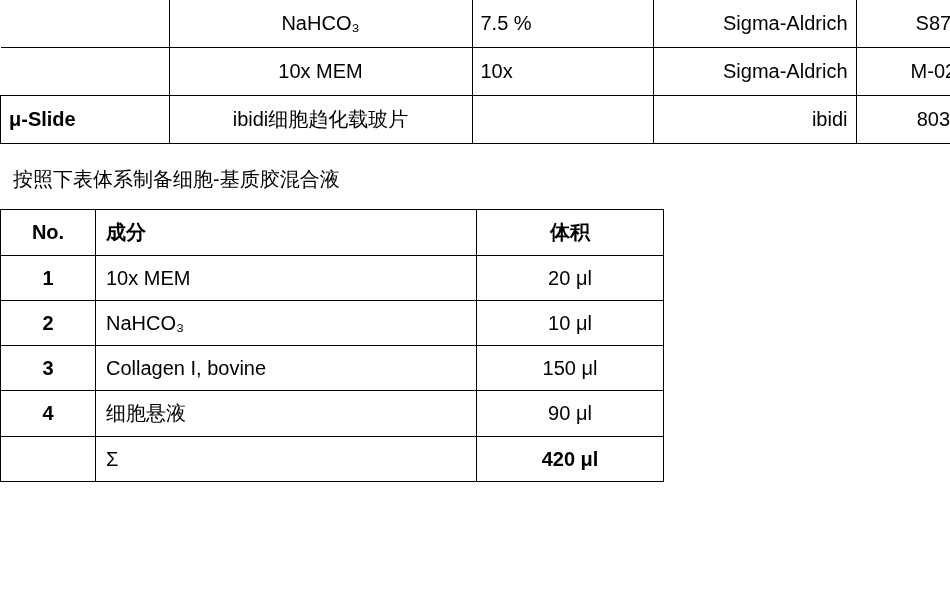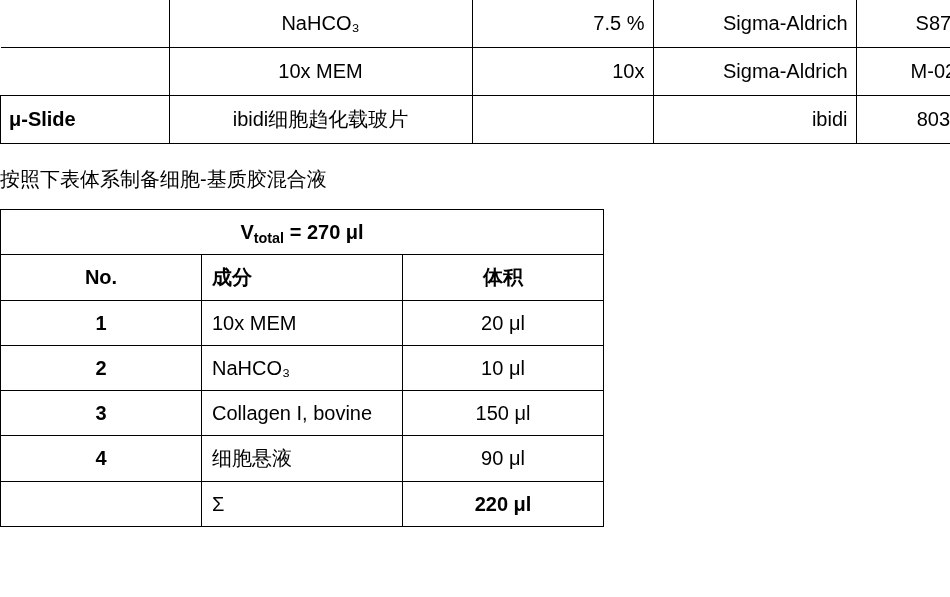--- a/index.html
+++ b/index.html
@@ -33,42 +33,42 @@
   table.materials td {
     border: 1px solid #000000;
     font-size: 20px;
     padding: 10px 8px;
     vertical-align: middle;
     height: 27px;
   }
   
   .mat-col-0 { width: 152px; font-weight: bold; }
   .mat-col-1 { width: 286px; text-align: center; }
-  .mat-col-2 { width: 164px; text-align: right; }
+  .mat-col-2 { width: 164px; text-align: left; }
   .mat-col-3 { width: 186px; text-align: right; }
   .mat-col-4 { width: 160px; text-align: center; }
 
   .no-border-top { border-top: none !important; }
   .no-border-left { border-left: none !important; }
 
   
   .caption {
     width: 950px;
     text-align: center;
     font-size: 20px;
     font-weight: bold;
     padding-top: 10px;
     padding-bottom: 2px;
     letter-spacing: 0.5px;
   }
 
   
   .body-para {
     font-size: 20px;
-    padding-left: 0px;
+    padding-left: 13px;
     padding-top: 22px;
     padding-bottom: 10px;
   }
 
   
   .mix-wrap {
     padding-top: 6px;
   }
   table.mix {
     width: 604px;
@@ -121,25 +121,20 @@
     </tbody>
   </table>
 
 
   <div class="body-para">按照下表体系制备细胞-基质胶混合液</div>
 
   <div class="mix-wrap">
     <table class="doc-table mix">
       <tbody>
         <tr>
-          <td colspan="3" class="mix-header-cell">
-            <span>V</span><sub>total</sub><span> = 270 μl</span>
-          </td>
-        </tr>
-        <tr>
           <td class="mix-col-no bold">No.</td>
           <td class="mix-col-name bold">成分</td>
           <td class="mix-col-vol bold mix-header-cell">体积</td>
         </tr>
         <tr>
           <td class="mix-col-no">1</td>
           <td class="mix-col-name">10x MEM</td>
           <td class="mix-col-vol">20 μl</td>
         </tr>
         <tr>
@@ -153,18 +148,18 @@
           <td class="mix-col-vol">150 μl</td>
         </tr>
         <tr>
           <td class="mix-col-no">4</td>
           <td class="mix-col-name">细胞悬液</td>
           <td class="mix-col-vol">90 μl</td>
         </tr>
         <tr>
           <td class="mix-col-no"></td>
           <td class="mix-col-name">Σ</td>
-          <td class="mix-col-vol bold">220 μl</td>
+          <td class="mix-col-vol bold">420 μl</td>
         </tr>
       </tbody>
     </table>
   </div>
 </div>
 
 </body></html>

